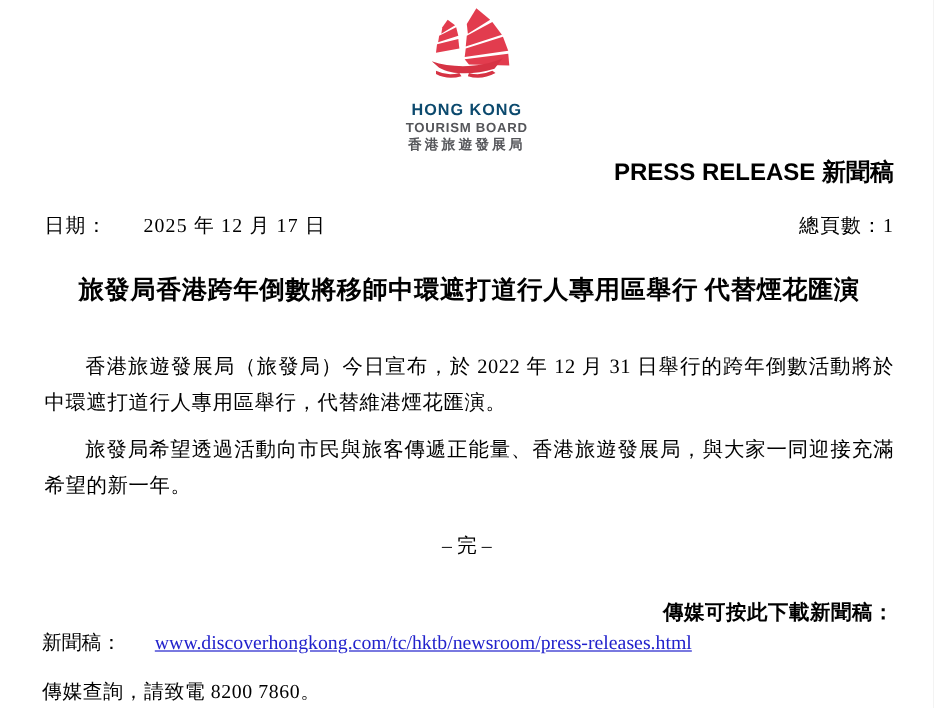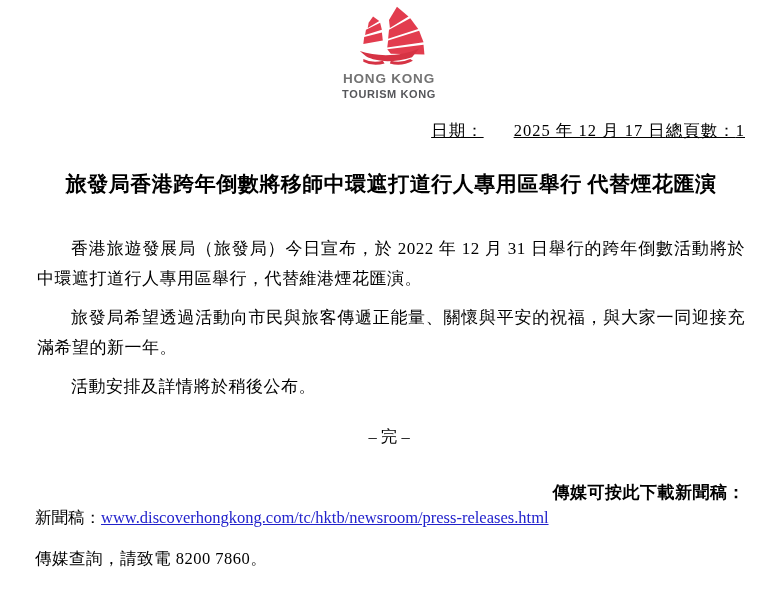--- a/index.html
+++ b/index.html
@@ -5,59 +5,59 @@
   html,body { margin:0; padding:0; background:#e9e9e9; }
   .page {
     width:778px; height:590px; background:#ffffff; margin:0 auto;
     font-family:"Liberation Serif","DejaVu Serif",serif;
     color:#000; position:relative; overflow:hidden; box-sizing:border-box;
   }
   .logo-block { text-align:center; padding-top:5px; line-height:1; }
   .logo-junk { display:block; margin:0 auto; }
   .logo-en1 {
     font-family:"Liberation Sans","DejaVu Sans",sans-serif;
-    font-size:13.5px; letter-spacing:0.8px; color:#737373; margin-top:5px; font-weight:600;
+    font-size:13.5px; letter-spacing:0.8px; color:#0c4a6e; margin-top:18px; font-weight:600;
   }
   .logo-en2 {
     font-family:"Liberation Sans","DejaVu Sans",sans-serif;
     font-size:11px; letter-spacing:0.6px; color:#55565a; margin-top:3px; font-weight:600;
   }
   .logo-cn {
     font-family:"Liberation Sans","DejaVu Sans",sans-serif;
     font-size:11.5px; letter-spacing:2.5px; color:#55565a; margin-top:3px; font-weight:bold;
   }
   .press-line {
     text-align:right; padding-right:33px; margin-top:4px;
     font-family:"Liberation Sans","DejaVu Sans",sans-serif;
     font-weight:bold; font-size:20px; line-height:26px;
   }
   .meta-row {
-    display:flex; justify-content:flex-end;
+    display:flex; justify-content:space-between;
     padding:0 33px 0 37px; margin-top:20px;
-    font-size:16.5px; line-height:22px; letter-spacing:1px;text-decoration:underline;
+    font-size:16.5px; line-height:22px; letter-spacing:1px;
   }
   .date-value { margin-left:30px; }
   .doc-title {
     text-align:center; font-weight:bold; font-size:21px;
     margin:30px 33px 0 37px; line-height:24px; letter-spacing:0.5px;
   }
   .para {
     margin:0; padding:0 33px 0 37px; font-size:17px; line-height:30px;
     text-align:justify; text-indent:2em; letter-spacing:0.5px;
   }
   .para-1 { margin-top:38px; }
   .para-2 { margin-top:9px; }
   .para-3 { margin-top:9px; }
   .end-mark { text-align:center; margin-top:24px; font-size:16.5px; line-height:22px; }
   .download-heading {
     padding:0 33px 0 35px; margin-top:33px; font-weight:bold;
     font-size:17px; line-height:24px; letter-spacing:0.5px;text-align:right;
   }
   .link-line { padding:0 33px 0 35px; margin-top:1px; font-size:16.5px; line-height:24px; }
-  .press-link { color:#2222cc; text-decoration:underline; cursor:pointer; }
+  .press-link { color:#2222cc; text-decoration:underline; cursor:pointer;margin-left:28px; }
   .contact-line { padding:0 33px 0 35px; margin-top:17px; font-size:16.5px; line-height:24px; letter-spacing:0.5px; }
 </style>
 </head>
 <body>
 
 <div class="page">
 
   <div class="logo-block">
     <svg class="logo-junk" width="90" height="62" viewBox="0 0 90 70" xmlns="http://www.w3.org/2000/svg">
       <g fill="#e23c4e">
@@ -73,38 +73,39 @@
       </g>
       <g fill="#d63344">
 
         <path d="M12,52 C32,59 60,58 79,49 L71,59 C52,65 31,65 19,58 Z"></path>
 
         <path d="M16,64 q11,6 24,2 l-2,-3 q-12,3 -22,-2 Z"></path>
         <path d="M46,66 q13,4 26,-3 l-3,-2 q-11,5 -22,2 Z"></path>
       </g>
     </svg>
     <div class="logo-en1">HONG KONG</div>
-    <div class="logo-en2">TOURISM KONG</div>
+    <div class="logo-en2">TOURISM BOARD</div>
+    <div class="logo-cn">香港旅遊發展局</div>
   </div>
 
+  <div class="press-line">PRESS RELEASE 新聞稿</div>
 
   <div class="meta-row">
     <div>
       <span>日期：</span><span class="date-value">2025 年 12 月 17 日</span>
     </div>
     <div>
       <span>總頁數：</span><span>1</span>
     </div>
   </div>
 
   <div class="doc-title">旅發局香港跨年倒數將移師中環遮打道行人專用區舉行 代替煙花匯演</div>
 
   <p class="para para-1">香港旅遊發展局（旅發局）今日宣布，於 2022 年 12 月 31 日舉行的跨年倒數活動將於中環遮打道行人專用區舉行，代替維港煙花匯演。</p>
-  <p class="para para-2">旅發局希望透過活動向市民與旅客傳遞正能量、關懷與平安的祝福，與大家一同迎接充滿希望的新一年。</p>
-  <p class="para para-3">活動安排及詳情將於稍後公布。</p>
+  <p class="para para-2">旅發局希望透過活動向市民與旅客傳遞正能量、香港旅遊發展局，與大家一同迎接充滿希望的新一年。</p>
 
   <div class="end-mark">– 完 –</div>
 
   <div class="download-heading">傳媒可按此下載新聞稿：</div>
 
   <div class="link-line">
     <span>新聞稿：</span><a class="press-link">www.discoverhongkong.com/tc/hktb/newsroom/press-releases.html</a>
   </div>
 
   <div class="contact-line">傳媒查詢，請致電 8200 7860。</div>

